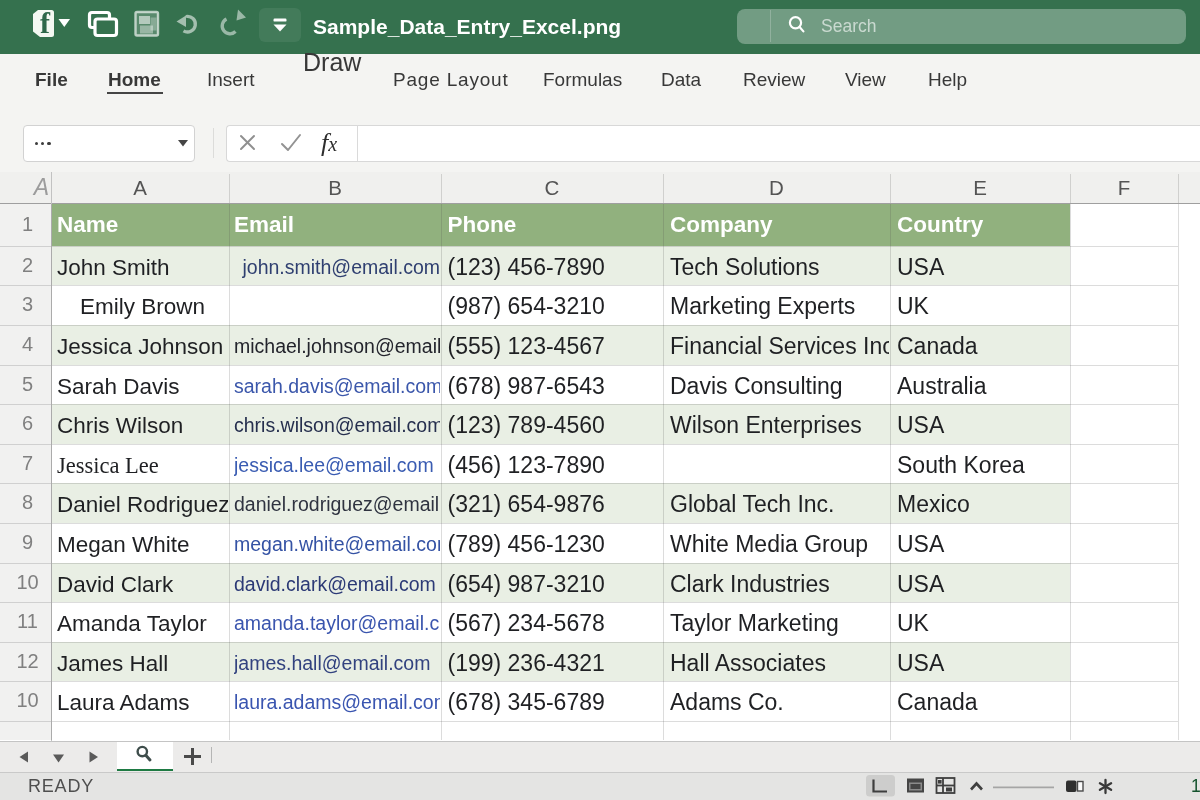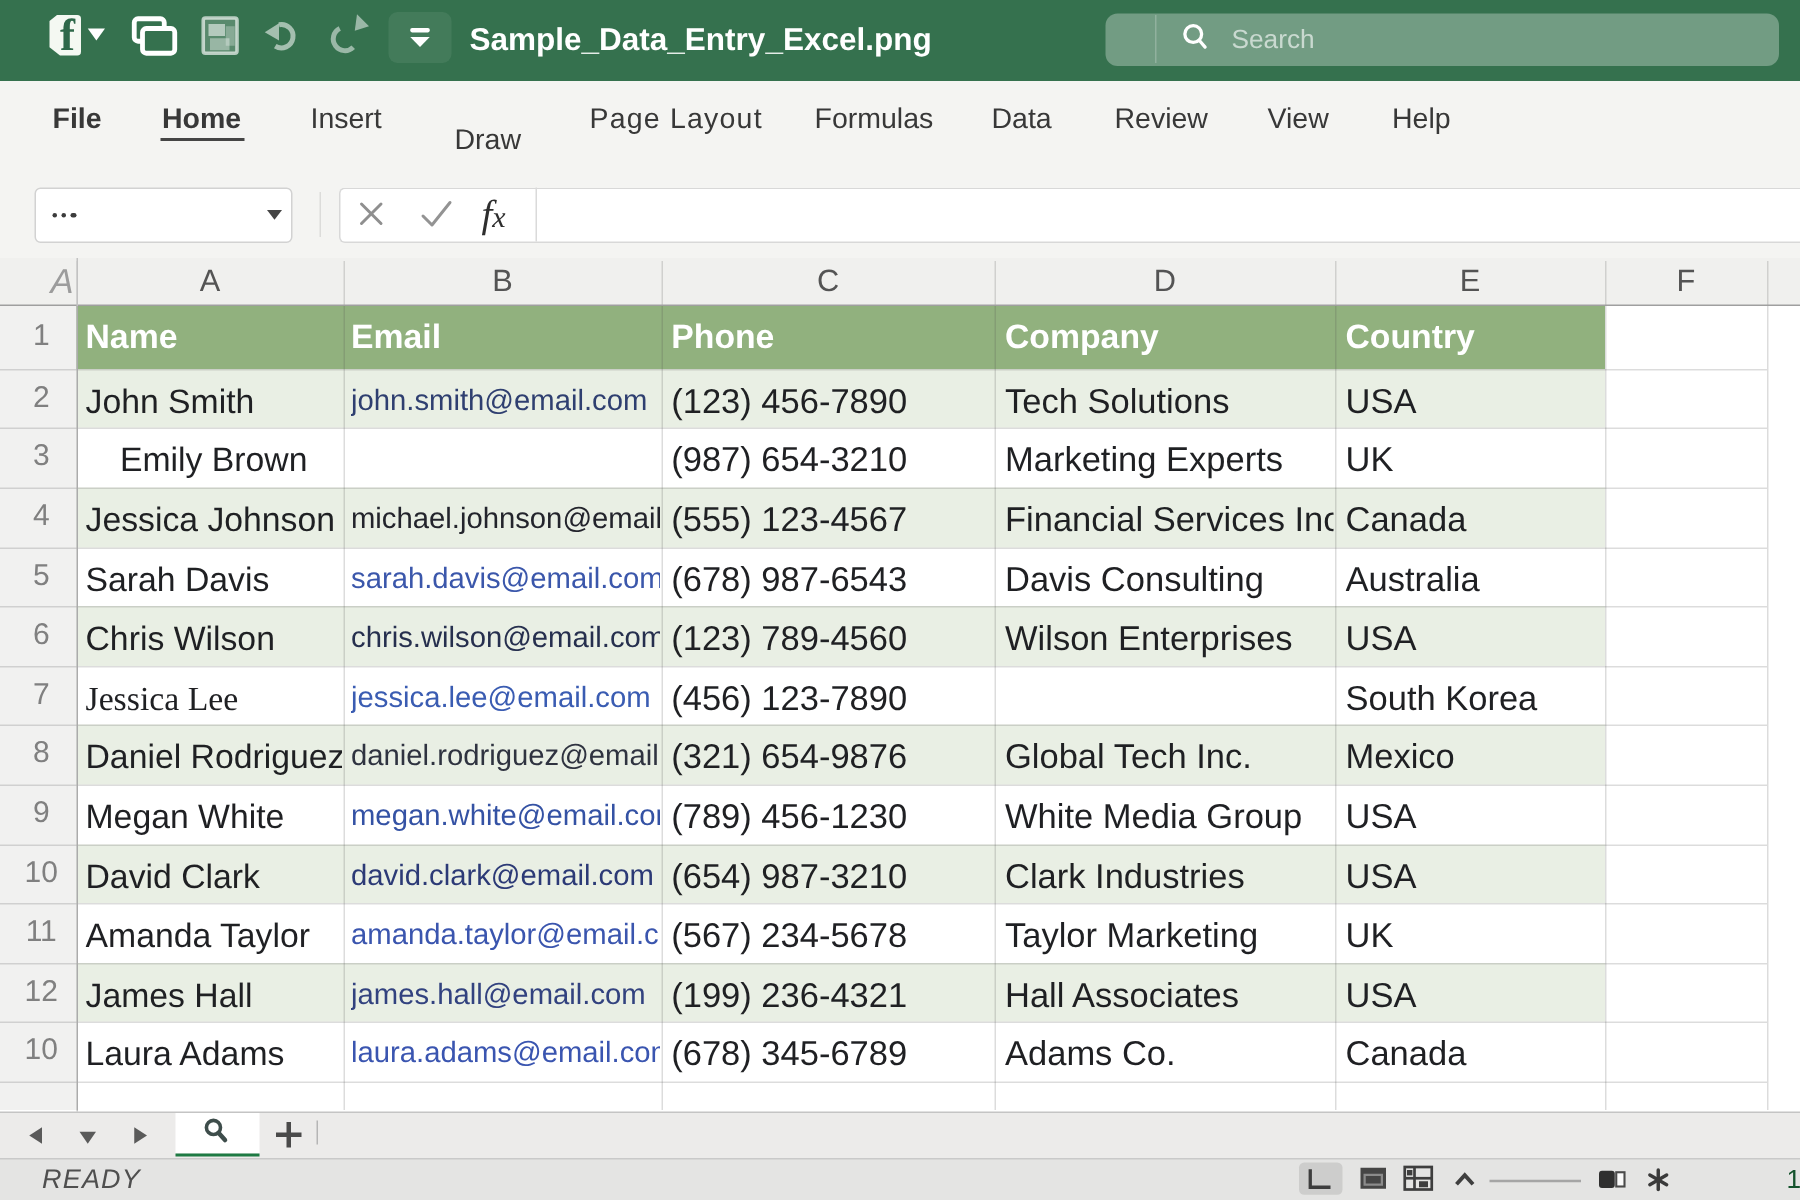--- a/index.html
+++ b/index.html
@@ -38,21 +38,21 @@
 <div class="abs" style="left:769.5px;top:10px;width:1px;height:32px;background:rgba(255,255,255,0.22);"></div>
 <svg class="abs" style="left:786px;top:14px;" width="22" height="22" viewBox="0 0 22 22">
  <circle cx="9.5" cy="8.7" r="5.6" fill="none" stroke="#ffffff" stroke-width="2.2"></circle>
  <line x1="13.6" y1="13" x2="17.4" y2="17.4" stroke="#ffffff" stroke-width="2.2" stroke-linecap="round"></line>
 </svg>
 <div class="abs" style="left:821px;top:9px;height:34.5px;line-height:34.5px;font-size:17.5px;color:rgba(255,255,255,0.62);">Search</div>
 <div class="abs" style="left:0;top:53.5px;width:1200px;height:118.5px;background:#f4f4f2;"></div>
 <div class="abs" style="left:35px;top:66px;height:28px;line-height:28px;font-size:19px;font-weight:bold;color:#383838;">File</div>
 <div class="abs" style="left:108px;top:66px;height:28px;line-height:28px;font-size:19px;font-weight:bold;color:#383838;">Home</div>
 <div class="abs" style="left:207px;top:66px;height:28px;line-height:28px;font-size:19px;font-weight:normal;color:#383838;">Insert</div>
-<div class="abs" style="left:303px;top:80px;height:28px;line-height:28px;font-size:19px;font-weight:normal;color:#383838;">Draw</div>
+<div class="abs" style="left:303px;top:48px;height:28px;line-height:28px;font-size:25px;font-weight:normal;color:#383838;">Draw</div>
 <div class="abs" style="left:393px;top:66px;height:28px;line-height:28px;font-size:19px;font-weight:normal;color:#383838;letter-spacing:0.8px;">Page Layout</div>
 <div class="abs" style="left:543px;top:66px;height:28px;line-height:28px;font-size:19px;font-weight:normal;color:#383838;">Formulas</div>
 <div class="abs" style="left:661px;top:66px;height:28px;line-height:28px;font-size:19px;font-weight:normal;color:#383838;">Data</div>
 <div class="abs" style="left:743px;top:66px;height:28px;line-height:28px;font-size:19px;font-weight:normal;color:#383838;">Review</div>
 <div class="abs" style="left:845px;top:66px;height:28px;line-height:28px;font-size:19px;font-weight:normal;color:#383838;">View</div>
 <div class="abs" style="left:928px;top:66px;height:28px;line-height:28px;font-size:19px;font-weight:normal;color:#383838;">Help</div>
 <div class="abs" style="left:107px;top:91.5px;width:56px;height:2px;background:#454545;"></div>
 <div class="abs" style="left:23px;top:124.5px;width:172px;height:37px;background:#ffffff;border:1px solid #d2d2d2;border-radius:4px;box-sizing:border-box;"></div>
 <div class="abs" style="left:34.5px;top:141.5px;width:3.4px;height:3.4px;border-radius:50%;background:#3c3c3c;"></div>
 <div class="abs" style="left:40.9px;top:141.5px;width:3.4px;height:3.4px;border-radius:50%;background:#3c3c3c;"></div>
@@ -131,21 +131,21 @@
 <div class="abs" style="left:0;top:562.6px;width:55px;height:39.6px;line-height:39.6px;font-size:20px;color:#808080;text-align:center;">10</div>
 <div class="abs" style="left:0;top:602.2px;width:55px;height:39.6px;line-height:39.6px;font-size:20px;color:#808080;text-align:center;">11</div>
 <div class="abs" style="left:0;top:641.8px;width:55px;height:39.6px;line-height:39.6px;font-size:20px;color:#808080;text-align:center;">12</div>
 <div class="abs" style="left:0;top:681.4px;width:55px;height:39.6px;line-height:39.6px;font-size:20px;color:#808080;text-align:center;">10</div>
 <div class="abs nw" style="left:57px;top:204.0px;width:171px;height:41.8px;line-height:41.8px;font-size:22.5px;font-weight:bold;color:#ffffff;">Name</div>
 <div class="abs nw" style="left:234px;top:204.0px;width:206px;height:41.8px;line-height:41.8px;font-size:22.5px;font-weight:bold;color:#ffffff;">Email</div>
 <div class="abs nw" style="left:447.5px;top:204.0px;width:214.5px;height:41.8px;line-height:41.8px;font-size:22.5px;font-weight:bold;color:#ffffff;">Phone</div>
 <div class="abs nw" style="left:670px;top:204.0px;width:219px;height:41.8px;line-height:41.8px;font-size:22.5px;font-weight:bold;color:#ffffff;">Company</div>
 <div class="abs nw" style="left:897px;top:204.0px;width:172px;height:41.8px;line-height:41.8px;font-size:22.5px;font-weight:bold;color:#ffffff;">Country</div>
 <div class="abs nw" style="left:57px;top:247.8px;width:171px;height:39.6px;line-height:39.6px;font-size:22.5px;color:#1f2023;">John Smith</div>
-<div class="abs nw" style="left:234px;top:247.8px;width:206px;height:39.6px;line-height:39.6px;font-size:19.5px;color:#2f3f70;">john.smith@email.com</div>
+<div class="abs nw" style="left:234px;top:247.8px;width:206px;height:39.6px;line-height:39.6px;font-size:19.5px;color:#2f3f70;text-align:right;">john.smith@email.com</div>
 <div class="abs nw" style="left:447.5px;top:247.8px;width:214.5px;height:39.6px;line-height:39.6px;font-size:23px;color:#1f2023;">(123) 456-7890</div>
 <div class="abs nw" style="left:670px;top:247.8px;width:219px;height:39.6px;line-height:39.6px;font-size:23px;color:#1f2023;">Tech Solutions</div>
 <div class="abs nw" style="left:897px;top:247.8px;width:172px;height:39.6px;line-height:39.6px;font-size:23px;color:#1f2023;">USA</div>
 <div class="abs nw" style="left:57px;top:287.4px;width:171px;height:39.6px;line-height:39.6px;font-size:22.5px;color:#1f2023;text-align:center;">Emily Brown</div>
 <div class="abs nw" style="left:447.5px;top:287.4px;width:214.5px;height:39.6px;line-height:39.6px;font-size:23px;color:#1f2023;">(987) 654-3210</div>
 <div class="abs nw" style="left:670px;top:287.4px;width:219px;height:39.6px;line-height:39.6px;font-size:23px;color:#1f2023;">Marketing Experts</div>
 <div class="abs nw" style="left:897px;top:287.4px;width:172px;height:39.6px;line-height:39.6px;font-size:23px;color:#1f2023;">UK</div>
 <div class="abs nw" style="left:57px;top:327.0px;width:171px;height:39.6px;line-height:39.6px;font-size:22.5px;color:#1f2023;">Jessica Johnson</div>
 <div class="abs nw" style="left:234px;top:327.0px;width:206px;height:39.6px;line-height:39.6px;font-size:19.5px;color:#23242c;">michael.johnson@email.com</div>
 <div class="abs nw" style="left:447.5px;top:327.0px;width:214.5px;height:39.6px;line-height:39.6px;font-size:23px;color:#1f2023;">(555) 123-4567</div>
@@ -208,21 +208,21 @@
  <line x1="12.8" y1="11.3" x2="17" y2="16" stroke="#3e4d4b" stroke-width="3" stroke-linecap="round"></line>
 </svg>
 <svg class="abs" style="left:183px;top:747px;" width="20" height="20" viewBox="0 0 20 20">
  <g stroke="#4a4a4a" stroke-width="3">
         <line x1="9.5" y1="1" x2="9.5" y2="18"></line>
         <line x1="1" y1="9.5" x2="18" y2="9.5"></line>
       </g>
 </svg>
 <div class="abs" style="left:210.5px;top:747px;width:1.6px;height:16px;background:#b5b5b5;"></div>
 <div class="abs" style="left:0;top:771.8px;width:1200px;height:28.2px;background:#e4e4e3;border-top:1px solid #c9c9c9;box-sizing:border-box;"></div>
-<div class="abs" style="left:28px;top:771.8px;height:16px;line-height:28px;font-size:18px;letter-spacing:0.8px;color:#4f4f4f;font-style:italic;">READY</div>
+<div class="abs" style="left:28px;top:771.8px;height:16px;line-height:28px;font-size:18px;letter-spacing:0.8px;color:#4f4f4f;">READY</div>
 <svg class="abs" style="left:860px;top:772px;" width="340" height="28" viewBox="0 0 340 28">
  <rect x="6" y="3" width="29" height="21.5" rx="3.5" fill="#cdcdcc"></rect>
  <path d="M13.5 7.5 V19.5 H27" fill="none" stroke="#3e3e3e" stroke-width="2.2"></path>
  <rect x="47" y="6.5" width="17" height="14" fill="#454545"></rect>
  <rect x="49" y="10.5" width="13" height="8" fill="#8b8b8b"></rect>
  <rect x="50.5" y="12" width="10" height="5" fill="#454545"></rect>
  <g stroke="#3e3e3e" stroke-width="1.8" fill="none">
   <rect x="76.5" y="6" width="18" height="15"></rect>
   <line x1="83" y1="6" x2="83" y2="21"></line>
         <line x1="76.5" y1="13.5" x2="94.5" y2="13.5"></line>

